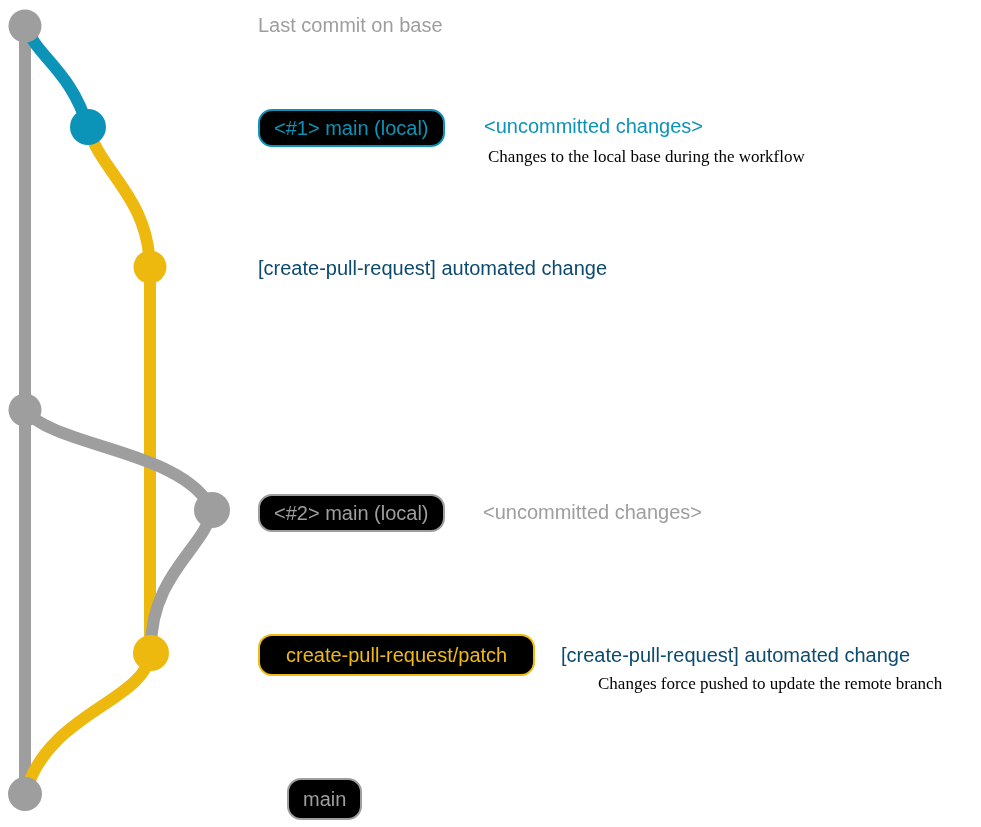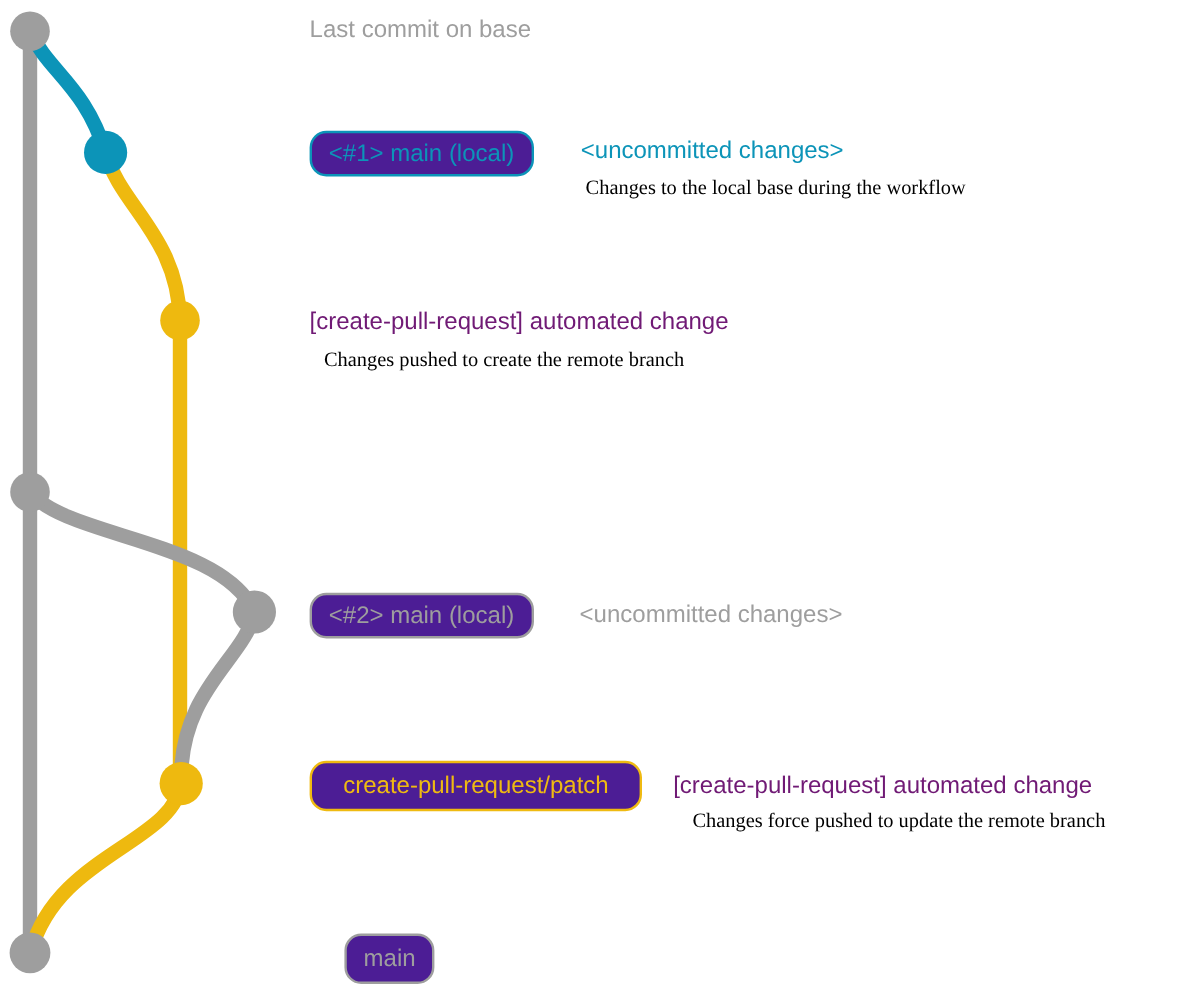--- a/index.html
+++ b/index.html
@@ -4,29 +4,29 @@
 <style>
   html, body { margin:0; padding:0; background:#ffffff; }
   .canvas {
     position:relative; width:981px; height:827px; background:#ffffff;
     overflow:hidden; font-family:"Liberation Sans", sans-serif;
   }
   .abs { position:absolute; }
   .lbl { font-size:20px; line-height:24px; white-space:nowrap; }
   .c-gray { color:#9e9e9e; }
   .c-blue { color:#0c94b8; }
-  .c-yellow { color:#701a75; }
+  .c-yellow { color:#0c4a6e; }
   .caption {
     font-family:"Liberation Serif", serif; font-size:17px; line-height:21px;
     color:#000000; white-space:nowrap;
   }
   .badge {
     display:inline-block; border:2px solid; border-radius:14px;
     padding:6px 14px; font-size:20px; line-height:22px; white-space:nowrap;
-    background:#4c1d95;
+    background:#000000;
   }
   .badge.b-blue   { border-color:#0c94b8; color:#0c94b8; }
   .badge.b-gray   { border-color:#9e9e9e; color:#9e9e9e;border-radius:14px; }
   .badge.b-yellow { border-color:#efba11; color:#efba11; padding:8px 26px; }
   .badge.b-main   { padding:8px 14px;margin-left:28px; }
   svg { display:block; }
 </style>
 </head>
 <body>
 
@@ -57,25 +57,24 @@
     <circle cx="25" cy="794" r="17" fill="#9e9e9e"></circle>
   </svg>
 
   <div class="abs lbl c-gray" style="left:258px; top:13px">Last commit on base</div>
 
   <div class="abs badge b-blue" style="left:258px; top:109px">&lt;#1&gt; main (local)</div>
   <div class="abs lbl c-blue" style="left:484px; top:114px">&lt;uncommitted changes&gt;</div>
   <div class="abs caption" style="left:488px; top:146px">Changes to the local base during the workflow</div>
 
   <div class="abs lbl c-yellow" style="left:258px; top:256px">[create-pull-request] automated change</div>
-  <div class="abs caption" style="left:270px; top:289px">Changes pushed to create the remote branch</div>
 
 
   <div class="abs badge b-gray" style="left:258px; top:494px">&lt;#2&gt; main (local)</div>
   <div class="abs lbl c-gray" style="left:483px; top:500px">&lt;uncommitted changes&gt;</div>
 
   <div class="abs badge b-yellow" style="left:258px; top:634px">create-pull-request/patch</div>
   <div class="abs lbl c-yellow" style="left:561px; top:643px">[create-pull-request] automated change</div>
-  <div class="abs caption" style="left:577px; top:673px">Changes force pushed to update the remote branch</div>
+  <div class="abs caption" style="left:598px; top:673px">Changes force pushed to update the remote branch</div>
 
   <div class="abs badge b-gray b-main" style="left:259px; top:778px">main</div>
 
 </div>
 
 </body></html>

